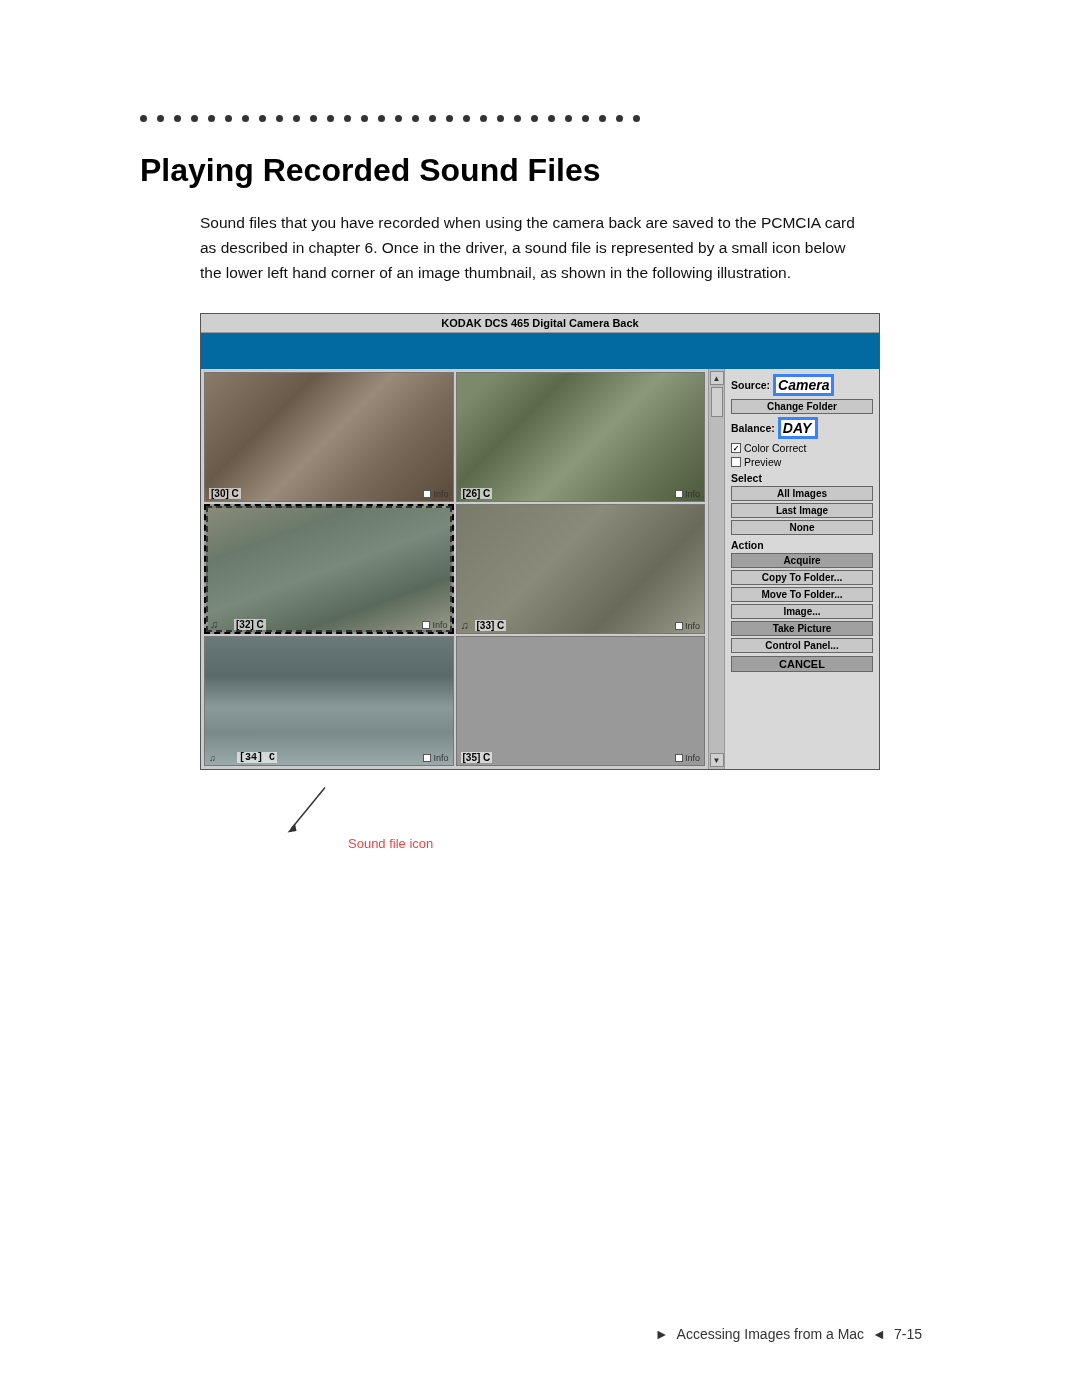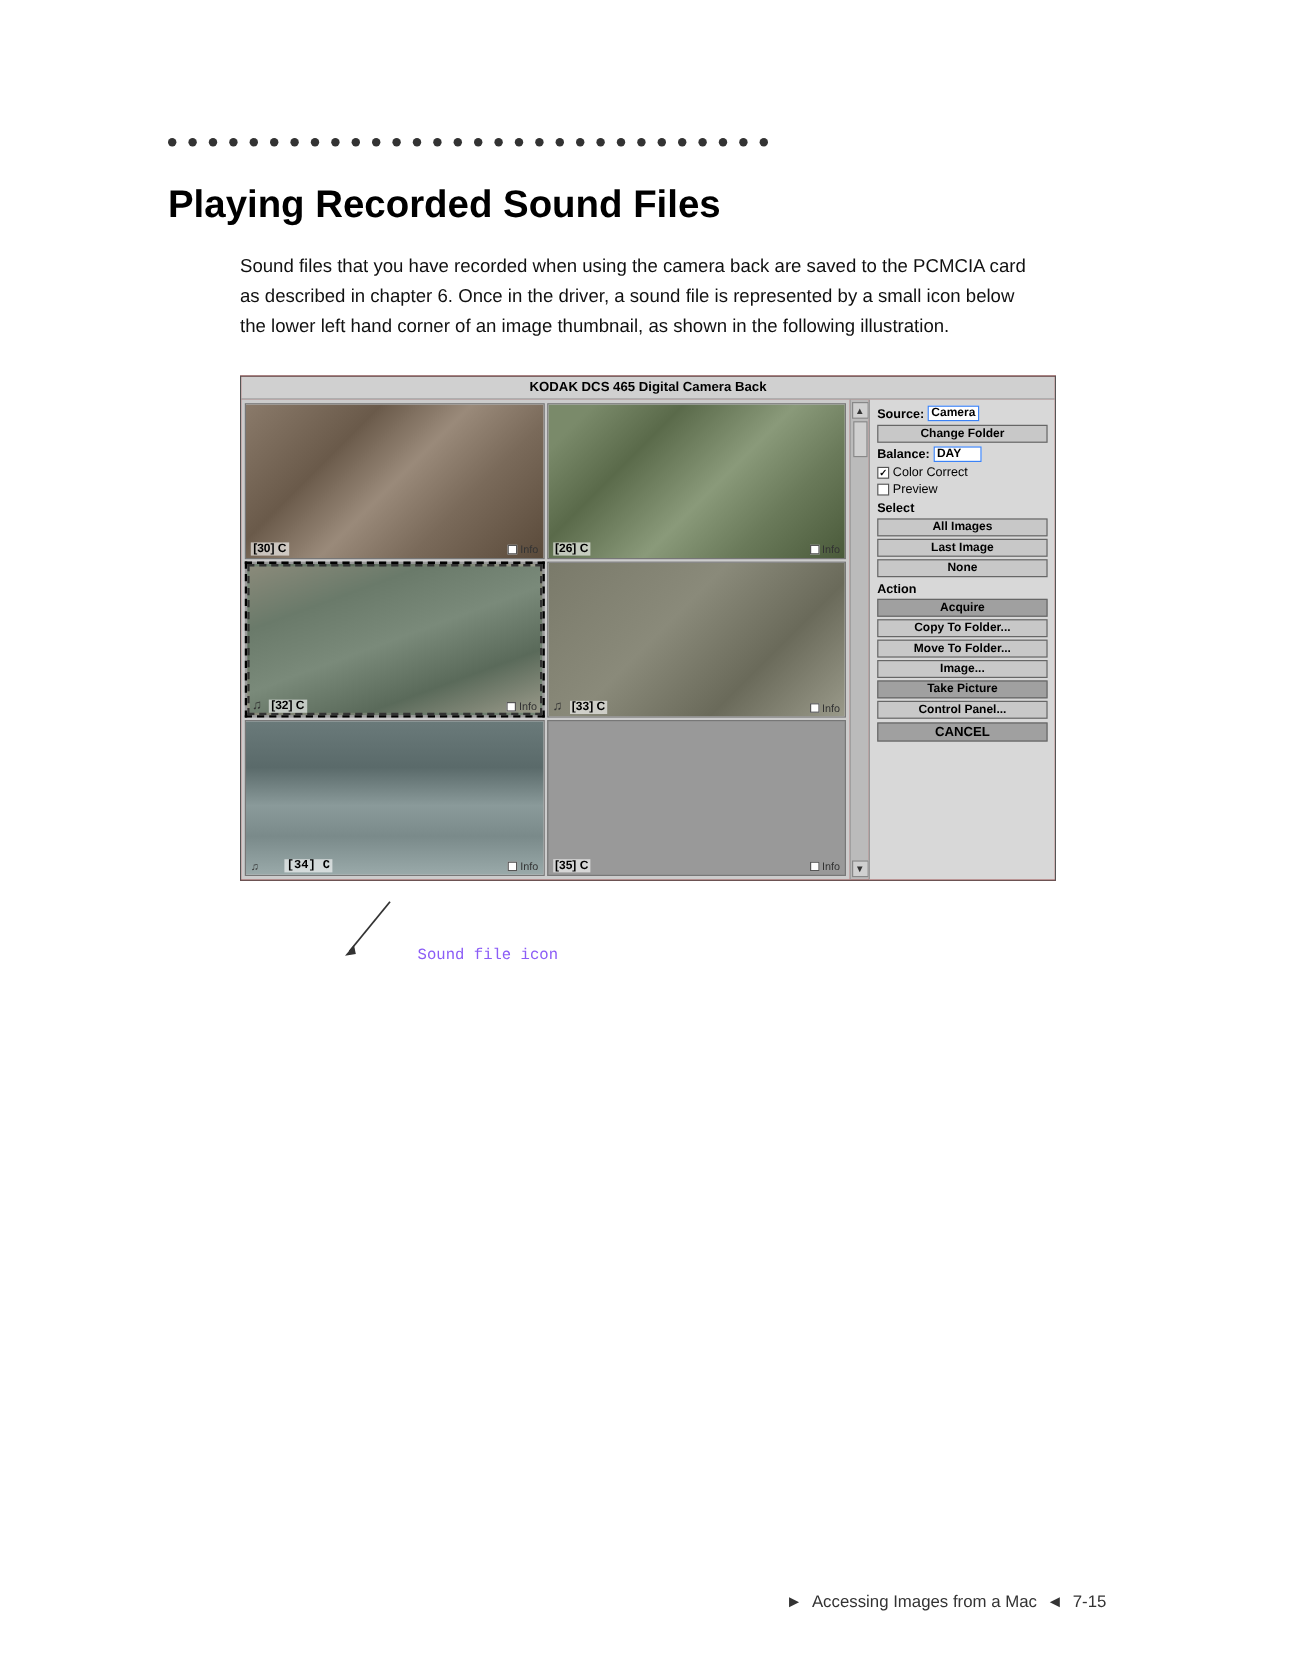--- a/index.html
+++ b/index.html
@@ -60,24 +60,25 @@
     
     .illustration-container {
       margin-left: 120px;
       margin-right: 60px;
       margin-bottom: 10px;
       position: relative;
     }
 
     .screenshot-box {
       border: 1.5px solid #555;
-      background: #b91c1c;
+      background: #0369a1;
       display: flex;
       flex-direction: column;
       width: 680px;
+      gap: 36px;
     }
 
     .screenshot-titlebar {
       background: #d0d0d0;
       text-align: center;
       font-size: 11px;
       font-family: Arial, sans-serif;
       font-weight: bold;
       padding: 3px 0;
       border-bottom: 1px solid #999;
@@ -236,25 +237,26 @@
       text-align: center;
     }
 
     .panel-btn.dark {
       background: #a0a0a0;
       font-weight: bold;
     }
 
     .panel-dropdown {
       background: #fff;
-      border: 1px solid #3b82f6;
-      font-size: 10px;
+      border: 3px solid #3b82f6;
+      font-size: 14px;
       padding: 0 2px;
       font-weight: bold;
       min-width: 40px;
+      font-style: italic;
     }
 
     .checkbox-row {
       display: flex;
       align-items: center;
       gap: 3px;
       margin-bottom: 2px;
     }
 
     .checkbox-box {
@@ -292,24 +294,24 @@
       position: absolute;
       left: 80px;
       top: 0;
       width: 60px;
       height: 60px;
     }
 
     .caption-text {
       position: absolute;
       left: 148px;
-      top: 44px;
+      top: 56px;
       font-size: 13px;
-      font-family: Liberation Mono, monospace;
-      color: #8b5cf6;
+      font-family: Liberation Sans, sans-serif;
+      color: #ef4444;
     }
 
     
     .footer-nav {
       position: absolute;
       bottom: 55px;
       right: 80px;
       display: flex;
       align-items: center;
       gap: 8px;
@@ -389,21 +391,21 @@
             <span class="thumb-label">[26] C</span>
             <span class="thumb-info">
               <span class="info-checkbox"></span>
               <span style="font-size:9px;">Info</span>
             </span>
           </div>
 
           <div class="thumb-cell selected">
             <div class="thumb-32" style="width:100%;height:100%;"></div>
             <span class="sound-icon">♫</span>
-            <span class="thumb-label" style="left:18px;">[32] C</span>
+            <span class="thumb-label" style="left:28px;">[32] C</span>
             <span class="thumb-info">
               <span class="info-checkbox"></span>
               <span style="font-size:9px;">Info</span>
             </span>
           </div>
           <div class="thumb-cell">
             <div class="thumb-33" style="width:100%;height:100%;"></div>
             <span class="sound-icon">♫</span>
             <span class="thumb-label" style="left:18px;">[33] C</span>
             <span class="thumb-info">

